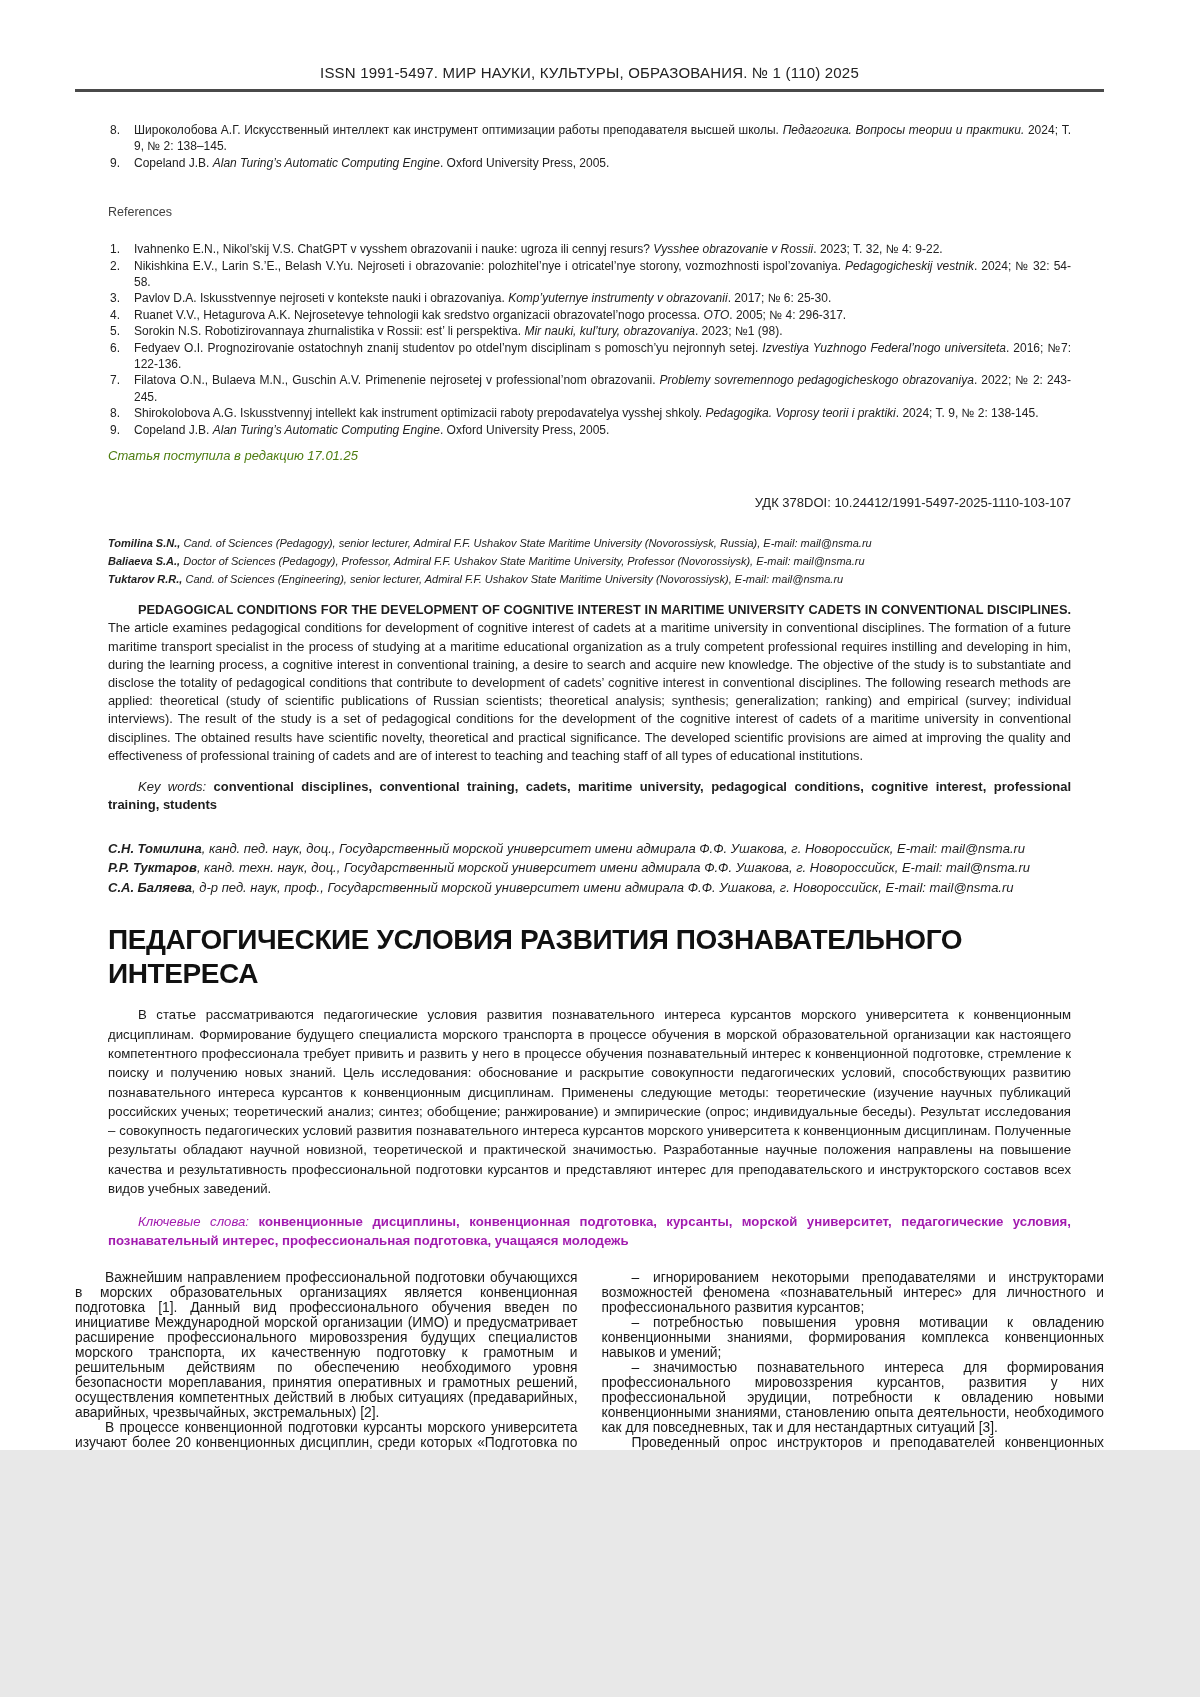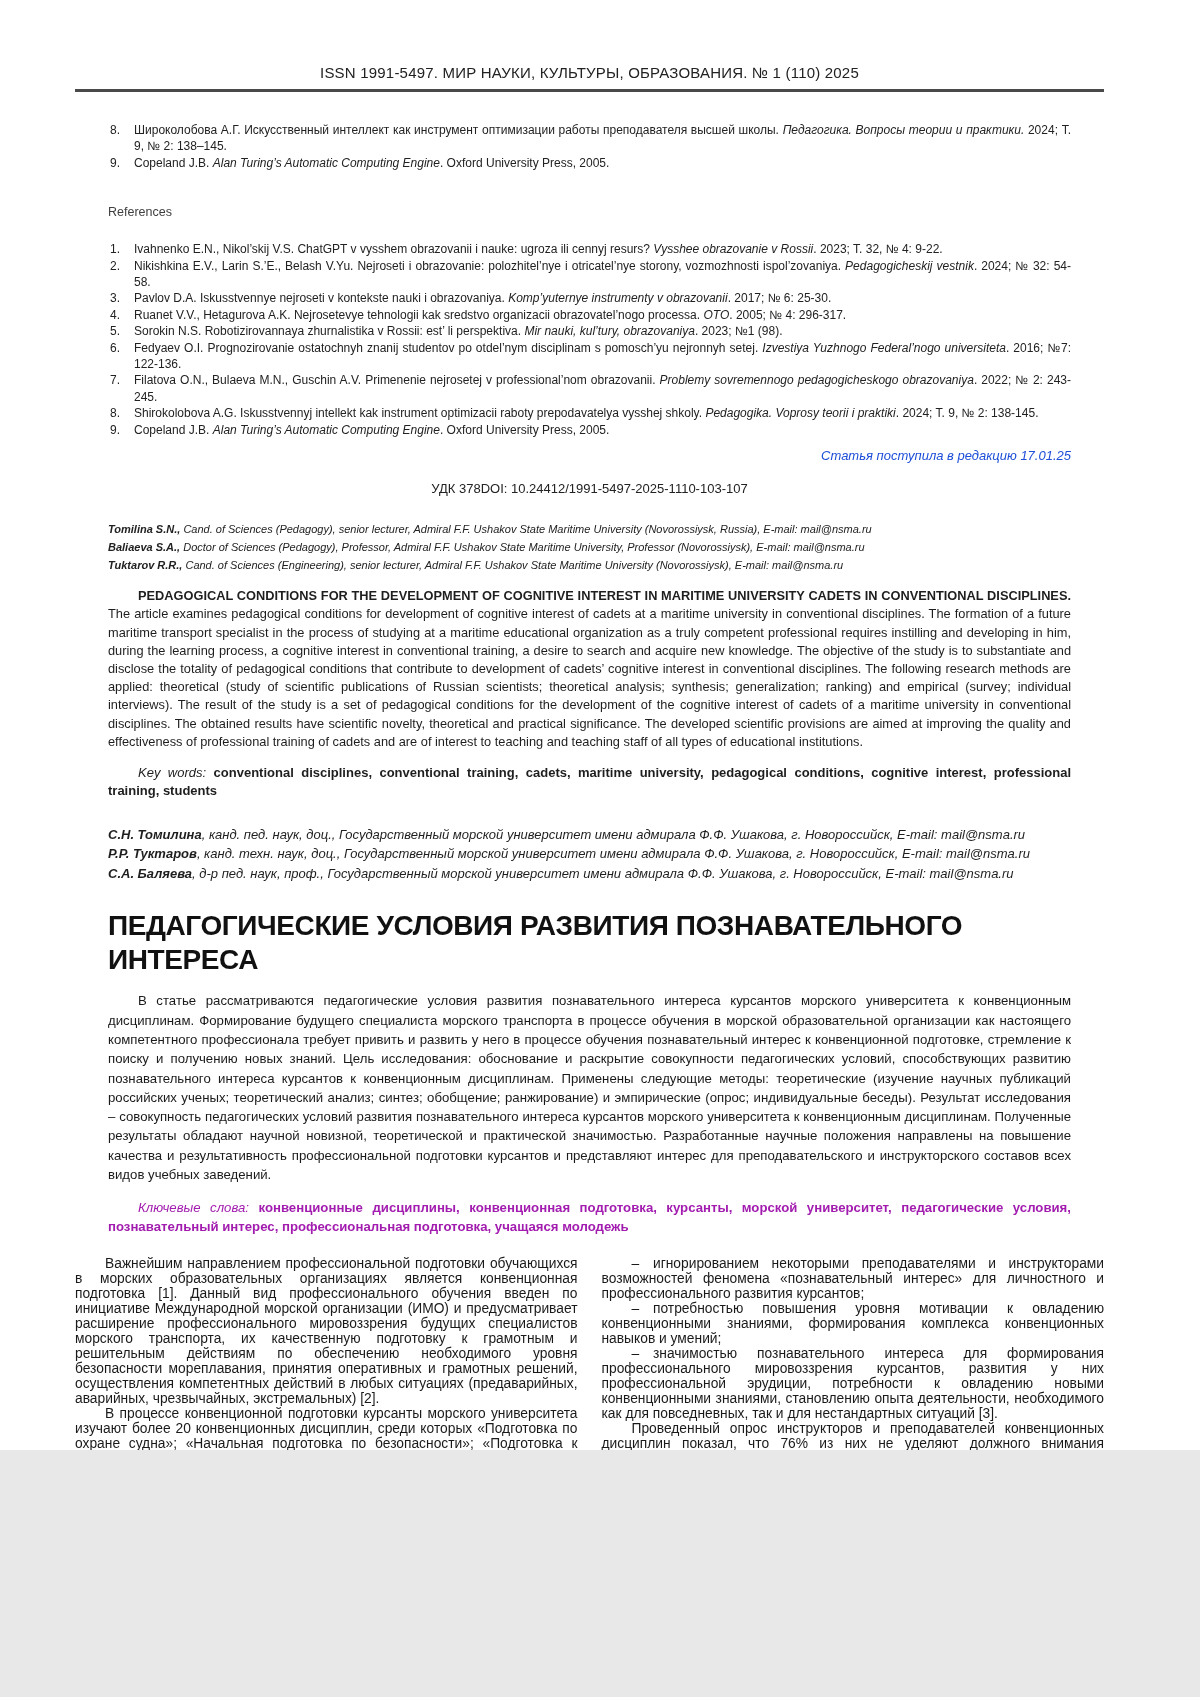--- a/index.html
+++ b/index.html
@@ -38,31 +38,30 @@
     color: #222;
   }
   .bib-list li .num { position: absolute; left: 2px; }
   .bib-list em { font-style: italic; }
   .references-heading {
     font-size: 12.5px;
     color: #404040;
     margin: 34px 0 22px 0;
   }
   .received-note {
-    text-align: right;
     font-style: italic;
     font-size: 13px;
     margin-top: 10px;
-    color: #1d4ed8;
+    color: #4d7c0f;
   }
   .udc-row {
     display: flex;
-    justify-content: center;
-    font-size: 13px;
-    margin-top: 18px;
+    justify-content: flex-end;
+    font-size: 13px;
+    margin-top: 32px;
     color: #222;
   }
   .authors-en { margin-top: 24px; }
   .authors-en .author-line {
     font-size: 11px;
     line-height: 18px;
     font-style: italic;
     color: #222;
   }
   .authors-en .author-line b { font-weight: 700; }

